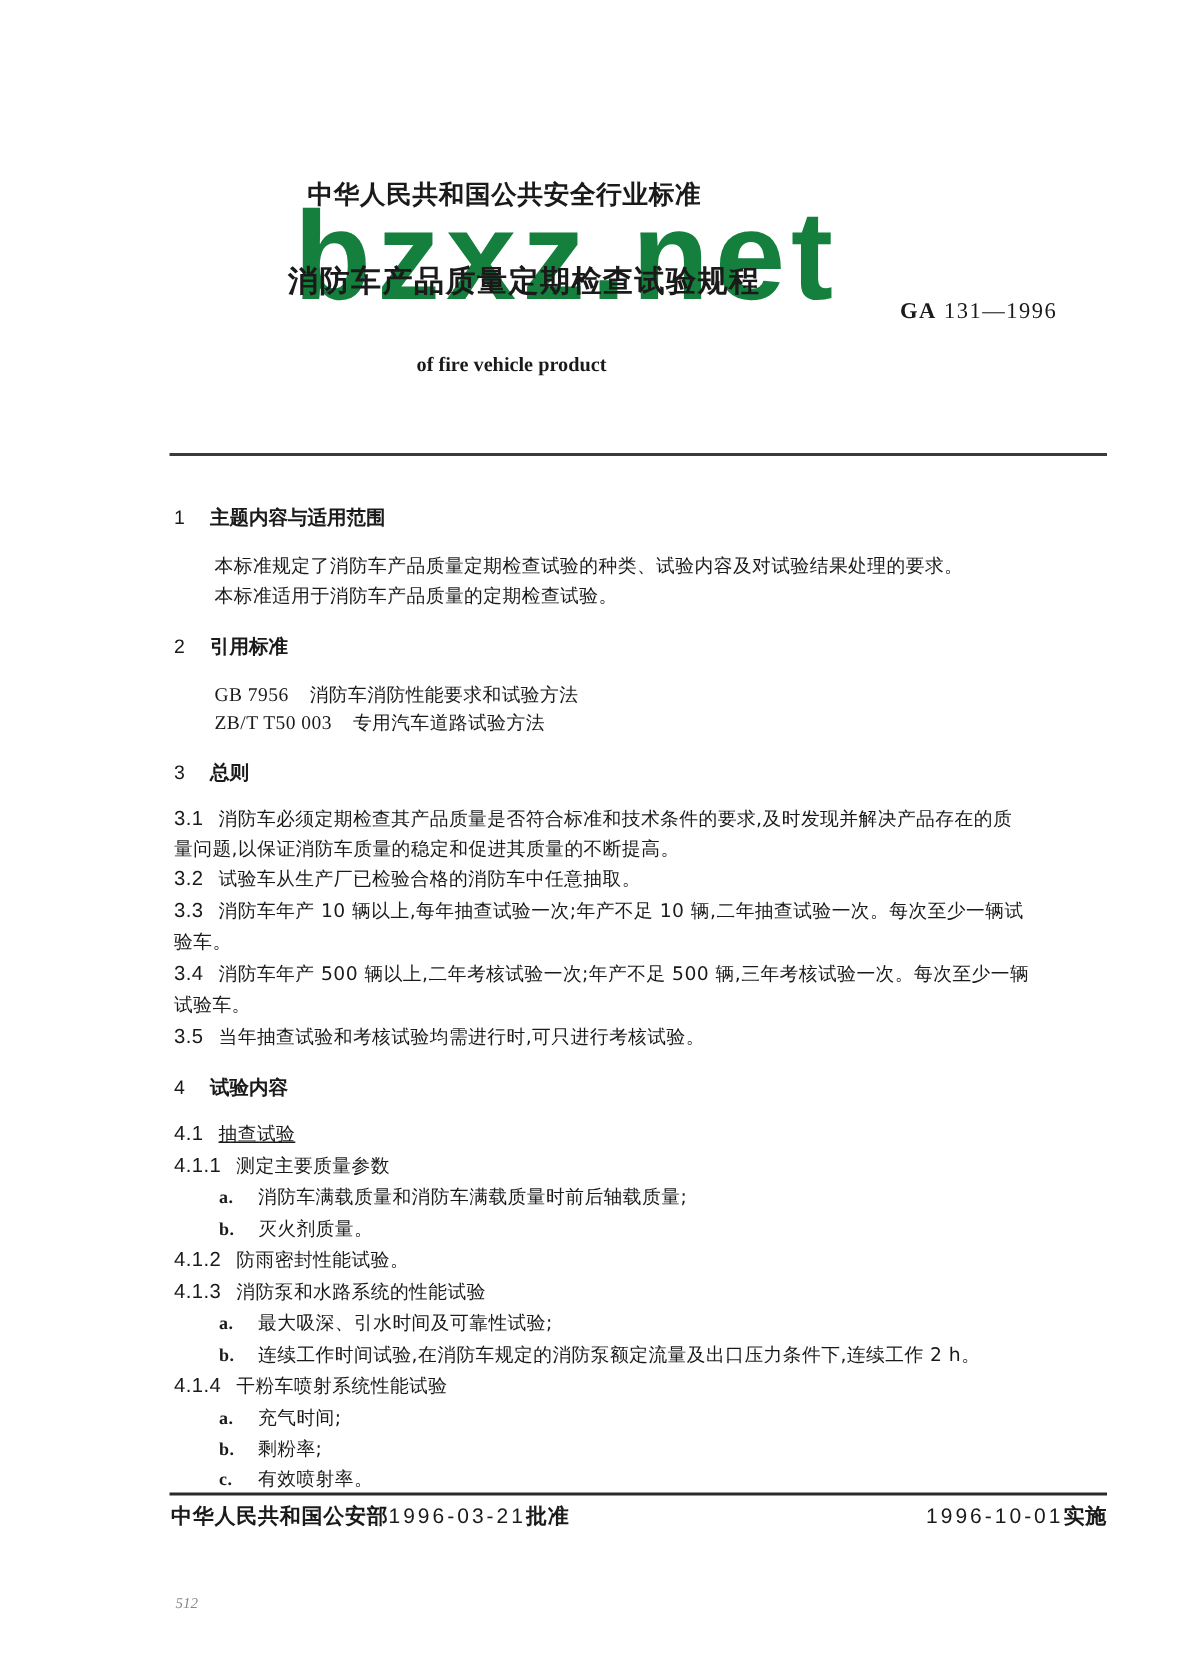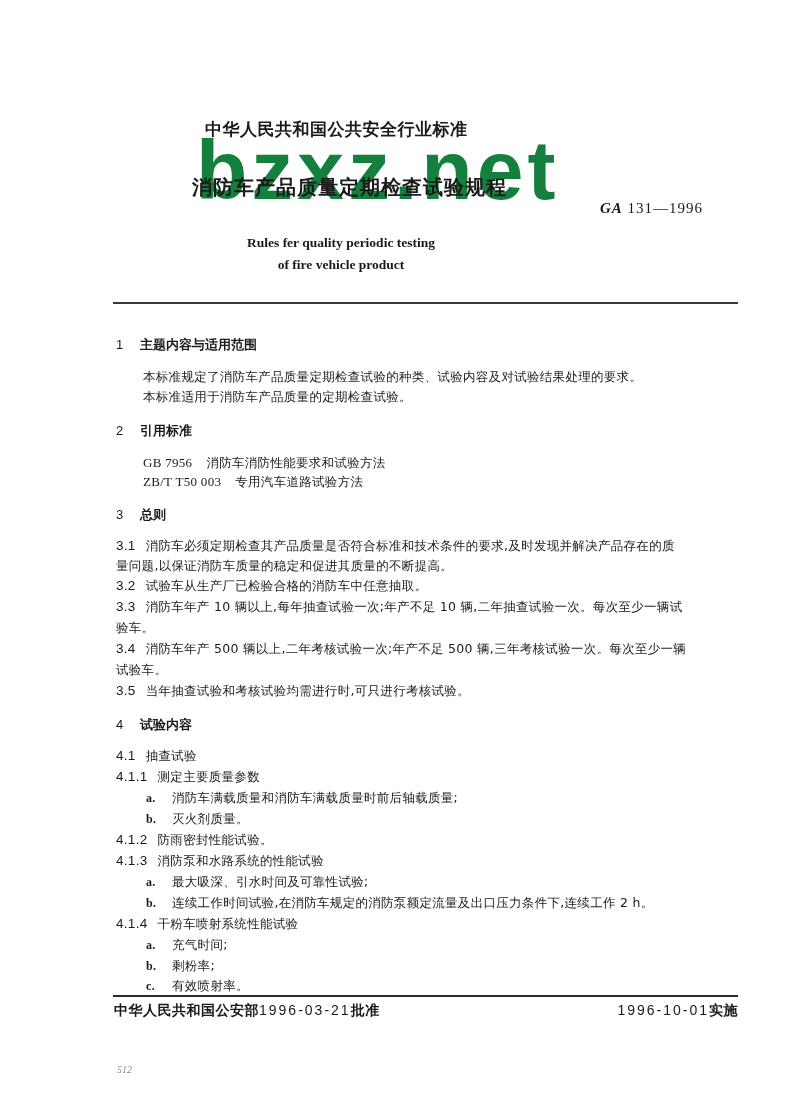--- a/index.html
+++ b/index.html
@@ -44,21 +44,21 @@
       letter-spacing: 1px;
       z-index: 1;
     }
     .std-code {
       left: 600px; top: 200px;
       font-family: "Liberation Serif", serif;
       font-size: 15px;
       letter-spacing: 1px;
       z-index: 1;
     }
-    .std-code .ga { font-weight: bold; font-style: italic; }
+    .std-code .ga { font-weight: bold; }
     .title-en {
       left: 221px; top: 232px;
       width: 240px;
       text-align: center;
       font-family: "Liberation Serif", serif;
       font-weight: bold;
       font-size: 13.5px;
       line-height: 22px;
       white-space: normal;
       z-index: 1;
@@ -142,21 +142,20 @@
 
 <div class="watermark">bzxz.net</div>
 
 <div class="abs header-org">中华人民共和国公共安全行业标准</div>
 <div class="abs header-title">消防车产品质量定期检查试验规程</div>
 <div class="abs std-code">
   <span class="ga">GA</span>
   <span>131—1996</span>
 </div>
 <div class="abs title-en">
-  <div>Rules fer quality periodic testing</div>
   <div>of fire vehicle product</div>
 </div>
 
 <div class="rule-top"></div>
 
 <div class="abs section-head" style="left:116px; top:336px;">
   <span class="num">1</span><span>主题内容与适用范围</span>
 </div>
 <div class="abs para" style="left:143px; top:369px;">本标准规定了消防车产品质量定期检查试验的种类、试验内容及对试验结果处理的要求。</div>
 <div class="abs para" style="left:143px; top:389px;">本标准适用于消防车产品质量的定期检查试验。</div>
@@ -195,21 +194,21 @@
 <div class="abs clause" style="left:116px; top:662px;">试验车。</div>
 
 <div class="abs clause" style="left:116px; top:683px;">
   <span class="num">3.5</span><span>当年抽查试验和考核试验均需进行时,可只进行考核试验。</span>
 </div>
 
 <div class="abs section-head" style="left:116px; top:716px;">
   <span class="num">4</span><span>试验内容</span>
 </div>
 
-<div class="abs clause" style="left:116px; top:748px;">
+<div class="abs clause" style="left:116px; top:748px;text-decoration:underline;">
   <span class="num">4.1</span><span>抽查试验</span>
 </div>
 
 <div class="abs clause" style="left:116px; top:769px;">
   <span class="num">4.1.1</span><span>测定主要质量参数</span>
 </div>
 <div class="abs item" style="left:146px; top:790px;">
   <span class="label">a.</span><span>消防车满载质量和消防车满载质量时前后轴载质量;</span>
 </div>
 <div class="abs item" style="left:146px; top:811px;">

